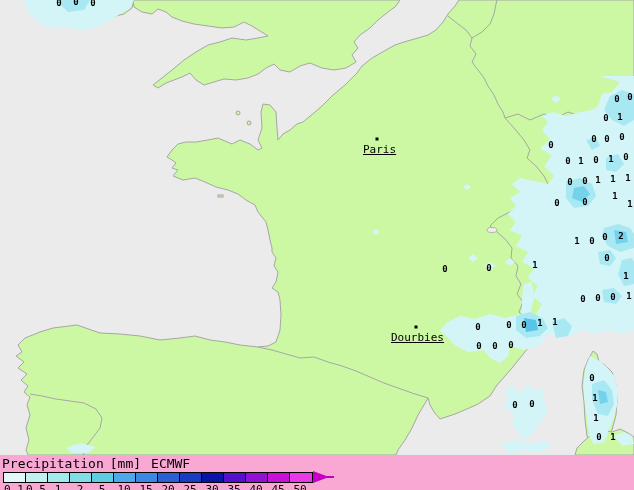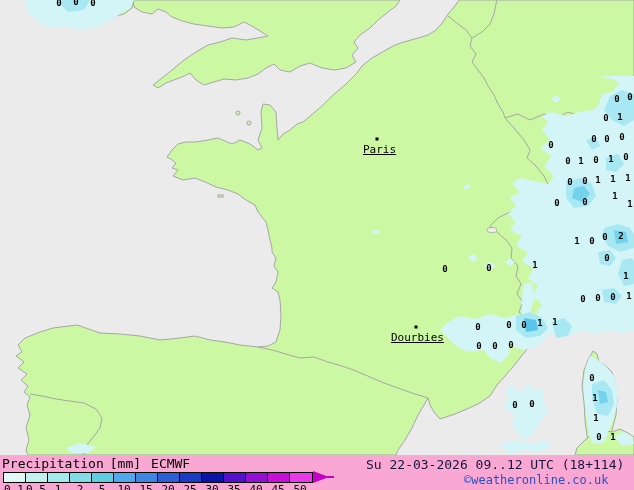--- a/index.html
+++ b/index.html
@@ -229,16 +229,14 @@
         <div class="tick">10</div>
         <div class="tick">15</div>
         <div class="tick">20</div>
         <div class="tick">25</div>
         <div class="tick">30</div>
         <div class="tick">35</div>
         <div class="tick">40</div>
         <div class="tick">45</div>
         <div class="tick">50</div>
       </div>
-    <div class="datetime">Su 22-03-2026 09..12 UTC (18+114)</div>
-    <div class="copyright">©weatheronline.co.uk</div>
   </div>
 </div>
 
 </body></html>

